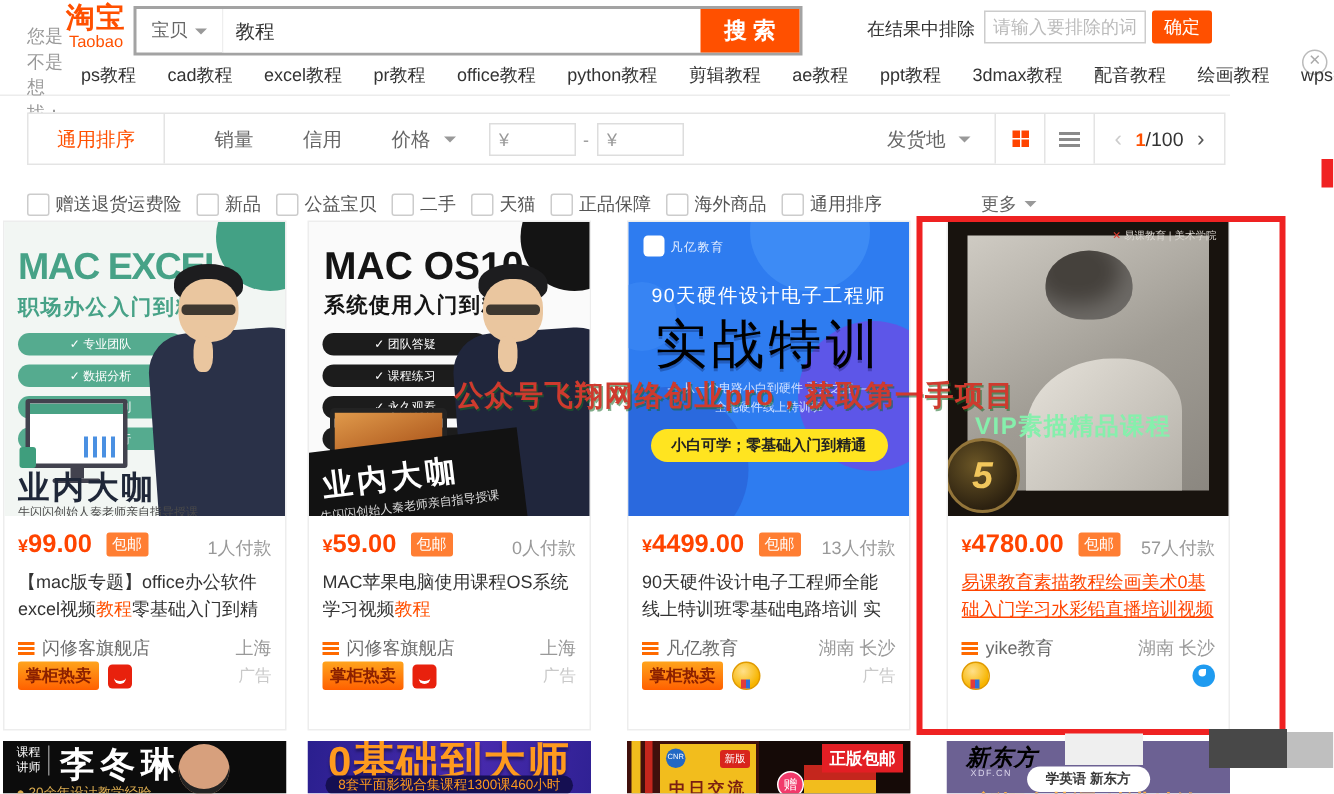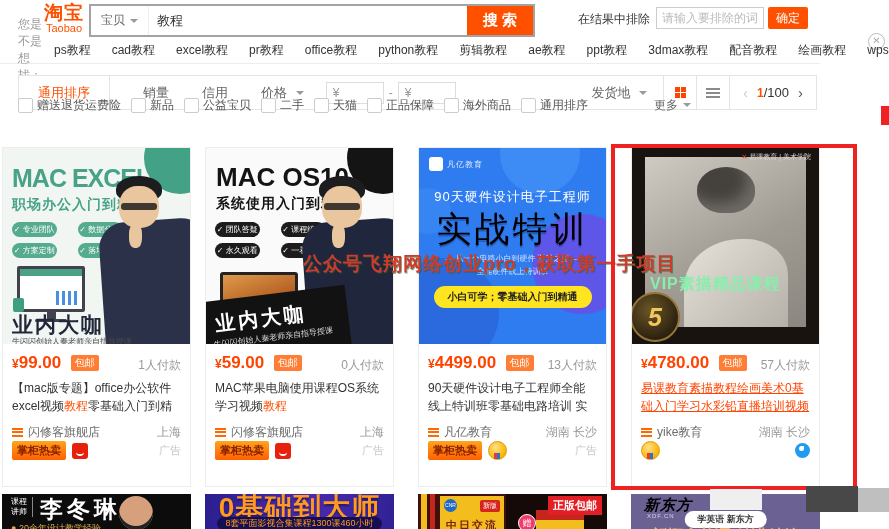--- a/index.html
+++ b/index.html
@@ -45,21 +45,21 @@
     linear-gradient(#ff4400,#ff4400) 0 6px/5px 5px no-repeat,
     linear-gradient(#ff4400,#ff4400) 6px 6px/5px 5px no-repeat}
   .list-ic{width:14px;height:10px;background:repeating-linear-gradient(to bottom,#8a8a8a 0 2px,transparent 2px 4px)}
   .pager{height:33px;border-left:1px solid #e4e4e4;display:flex;align-items:center;padding:0 13px;gap:9px}
   .pg-prev{color:#ccc;font-size:15px;cursor:default}
   .pg-next{color:#555;font-size:15px;cursor:pointer}
   .pg-num{font-size:13px;color:#333}
   .pg-num .cur{color:#ff5000}
 
   
-  .cbrow{position:absolute;left:18px;top:97px;display:flex;align-items:flex-end}
+  .cbrow{position:absolute;left:18px;top:128px;display:flex;align-items:flex-end}
   .cbitem{display:flex;align-items:center;margin-right:10px;cursor:pointer}
   .cb{width:13px;height:13px;border:1px solid #ccc;background:#fff;border-radius:2px;margin-right:4px}
   .cbitem span.t{font-size:12px;color:#555;white-space:nowrap}
   .more{margin-left:56px;font-size:12px;color:#666;cursor:pointer;white-space:nowrap}
 
   
   .card{position:absolute;top:147px;width:189px;height:340px;background:#fff;border:1px solid #ededed;box-sizing:border-box}
   .cimg{position:relative;width:187px;height:196px;overflow:hidden;cursor:pointer}
   .cinfo{position:relative;padding:9px 9px 0 9px;height:140px;box-sizing:border-box}
   .prow{position:relative;height:20px}
@@ -83,21 +83,21 @@
   .drop{width:15px;height:15px;border-radius:50%;background:#1f9bf0;position:relative}
   .drop::after{content:"";position:absolute;left:4px;top:3px;width:5px;height:5px;background:#fff;border-radius:50% 0 50% 50%}
   .adlab{position:absolute;right:0;top:2px;font-size:11px;color:#c9c9c9}
   .brspacer{flex:1}
 
   
   .img-excel{background:#f2f6f3}
   .img-excel .corner{position:absolute;right:-26px;top:-26px;width:72px;height:72px;border-radius:50%;background:#43a185}
   .img-excel .brand{position:absolute;left:9px;top:16px;font-size:25px;font-weight:bold;color:#47a287;letter-spacing:-1px}
   .img-excel .sub{position:absolute;left:9px;top:48px;font-size:14px;font-weight:bold;color:#47a287;letter-spacing:1px}
-  .tags{position:absolute;left:9px;top:74px;width:110px;display:grid;grid-template-columns:1fr 1fr;gap:6px 21px}
+  .tags{position:absolute;left:9px;top:74px;width:110px;display:grid;grid-template-columns:1fr;gap:6px 21px}
   .tags .pill{font-size:8px;color:#fff;background:#55ab8f;border-radius:9px;padding:2px 0;text-align:center;white-space:nowrap}
   .tags.dark .pill{background:#1c1c1c}
   .monitor{position:absolute;left:14px;top:118px}
   .mscr{width:62px;height:40px;background:#fff;border:3px solid #42424e;border-radius:2px;position:relative;overflow:hidden}
   .mscr::before{content:"";position:absolute;left:0;top:0;right:0;height:7px;background:#49a285}
   .mscr::after{content:"";position:absolute;right:4px;bottom:4px;width:22px;height:14px;background:repeating-linear-gradient(to right,#4a90e2 0 3px,transparent 3px 6px)}
   .mstand{width:9px;height:7px;background:#42424e;margin:0 auto}
   .mbase{width:32px;height:3px;background:#42424e;margin:0 auto;border-radius:2px}
   .doc{position:absolute;left:-4px;top:32px;width:11px;height:14px;background:#3f9e7d;border-radius:2px}
   .fbig{position:absolute;left:9px;top:163px;font-size:21px;font-weight:bold;color:#1f2738;letter-spacing:2px}

